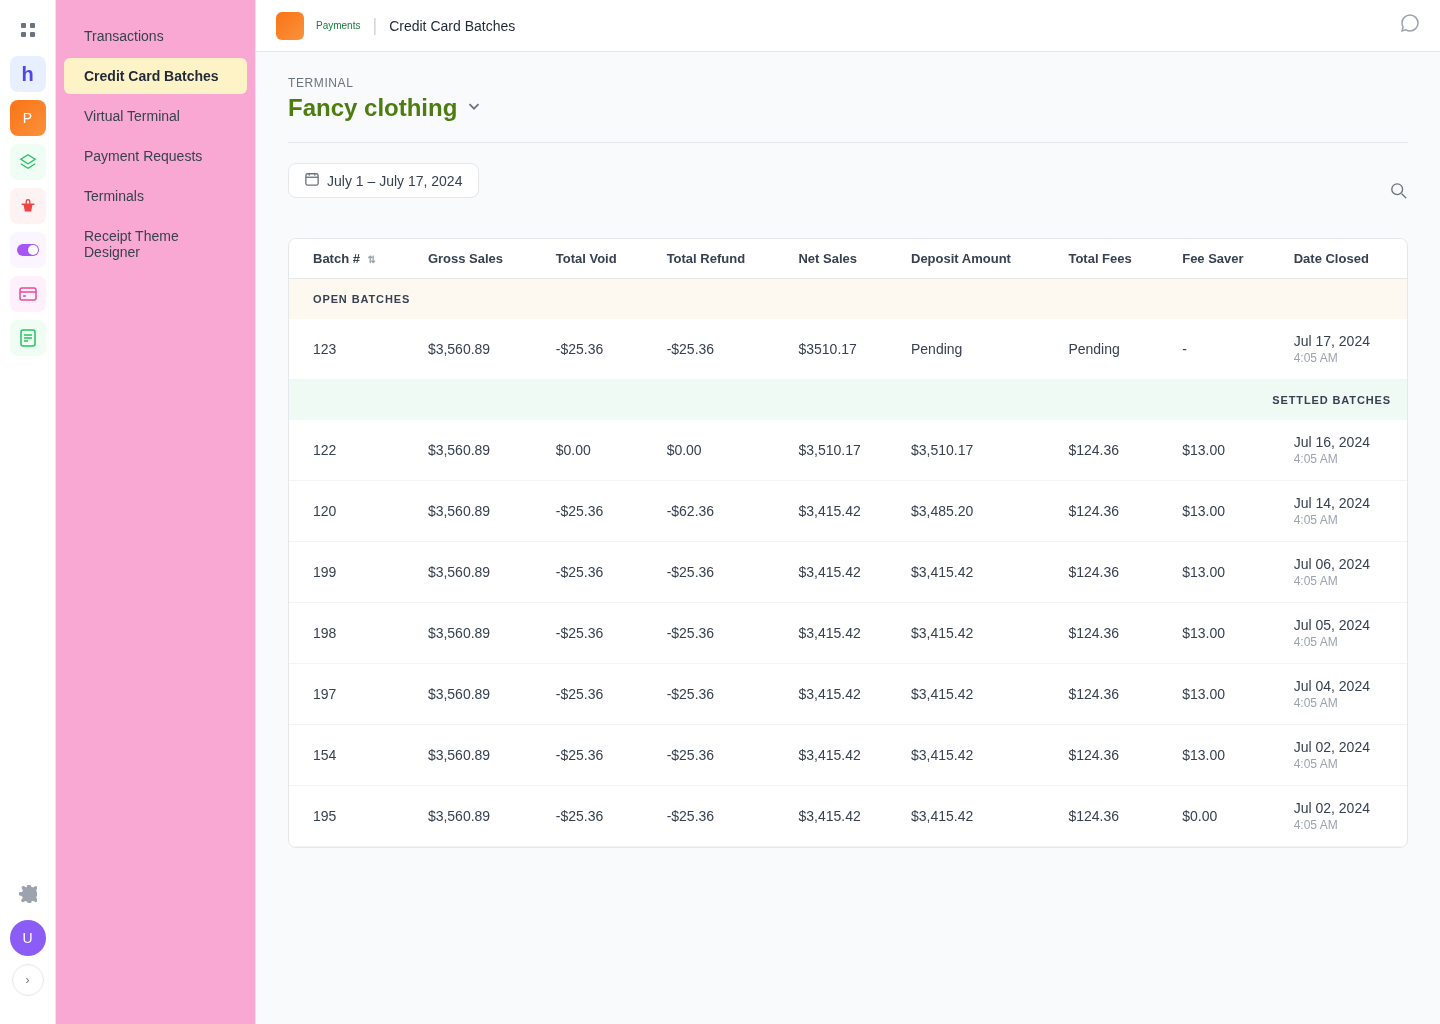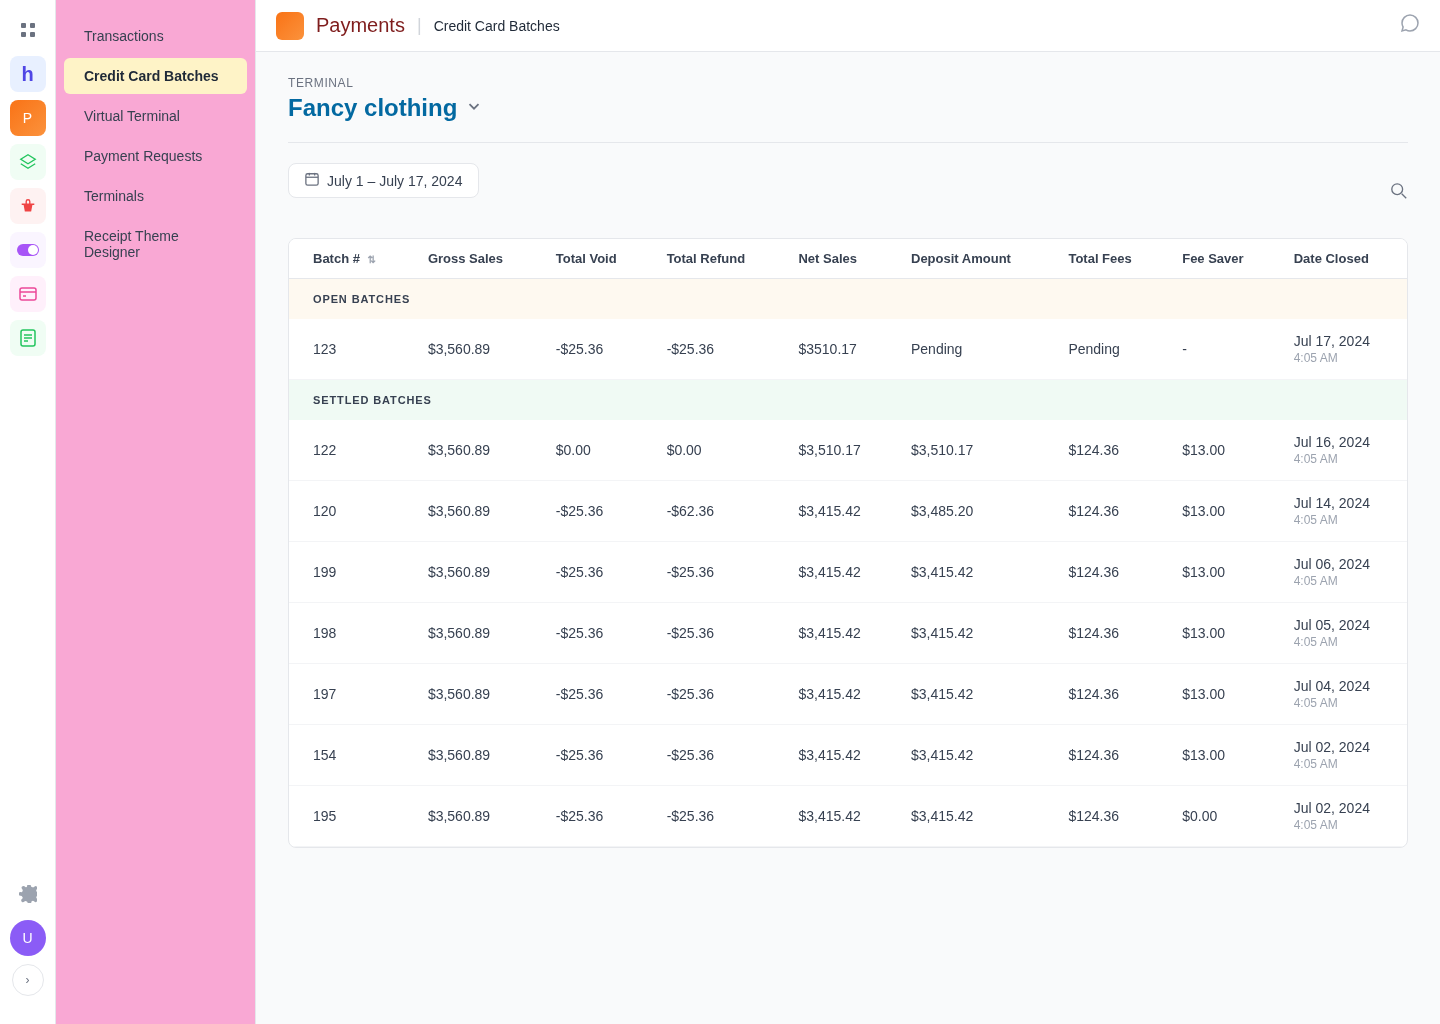--- a/index.html
+++ b/index.html
@@ -75,21 +75,21 @@
       padding: 0 20px;
       gap: 12px;
       flex-shrink: 0;
     }
     .top-bar .app-logo {
       width: 28px; height: 28px;
       background: linear-gradient(135deg, #f97316, #fb923c);
       border-radius: 6px;
     }
     .top-bar .separator { color: #d1d5db; font-size: 18px; }
-    .top-bar .breadcrumb-text { color: #7f1d1d; font-size: 20px; }
+    .top-bar .breadcrumb-text { color: #15803d; font-size: 10px; }
     .top-bar .page-title { color: #1f2937; font-size: 14px; font-weight: 500; }
     .top-bar .spacer { flex: 1; }
     .top-bar .chat-icon { color: #6b7280; cursor: pointer; font-size: 18px; }
 
     
     .content-area {
       flex: 1;
       overflow-y: auto;
       padding: 24px 32px;
       background: #f9fafb;
@@ -105,21 +105,21 @@
     }
     .terminal-selector {
       display: flex;
       align-items: center;
       gap: 8px;
       margin-bottom: 20px;
     }
     .terminal-name {
       font-size: 24px;
       font-weight: 600;
-      color: #0369a1;
+      color: #4d7c0f;
     }
     .chevron-icon {
       color: #6b7280;
       font-size: 16px;
       cursor: pointer;
     }
 
     .divider { border: none; border-top: 1px solid #e5e7eb; margin-bottom: 20px; }
 
     
@@ -166,21 +166,21 @@
 
     .section-header-row td {
       padding: 8px 24px;
       font-size: 11px;
       font-weight: 700;
       letter-spacing: 0.08em;
       color: #6b7280;
       text-transform: uppercase;
     }
     .open-batch-header { background: #fef9f0; }
-    .settled-batch-header { background: #f0faf4; }
+    .settled-batch-header { background: #f0faf4; text-align: right; }
 
     .data-table tbody tr.data-row {
       border-bottom: 1px solid #f3f4f6;
     }
     .data-table tbody td {
       padding: 14px 16px;
       color: #374151;
     }
     .data-table tbody td:first-child { padding-left: 24px; }
 

